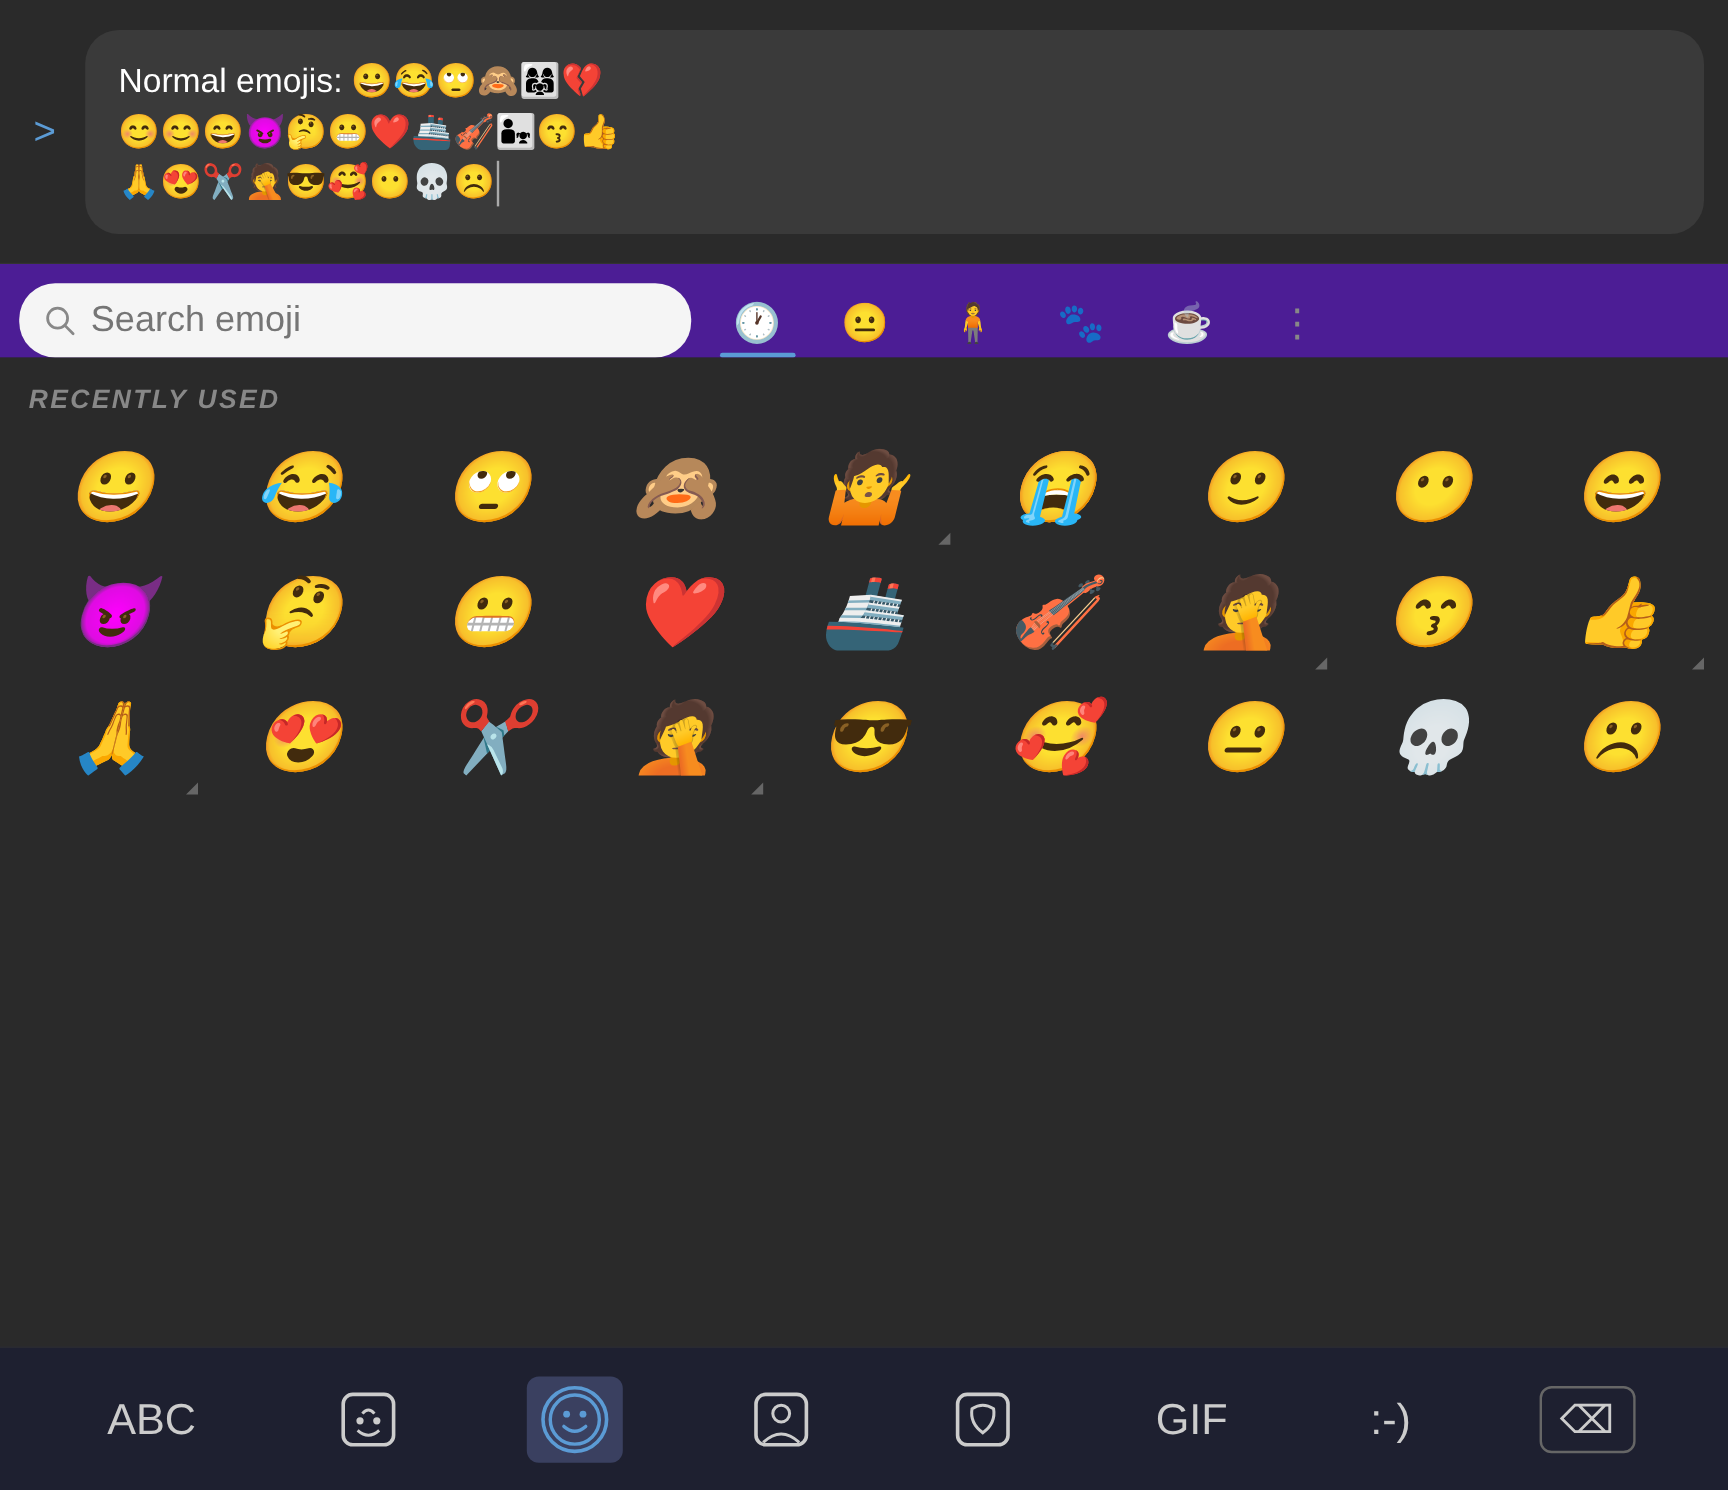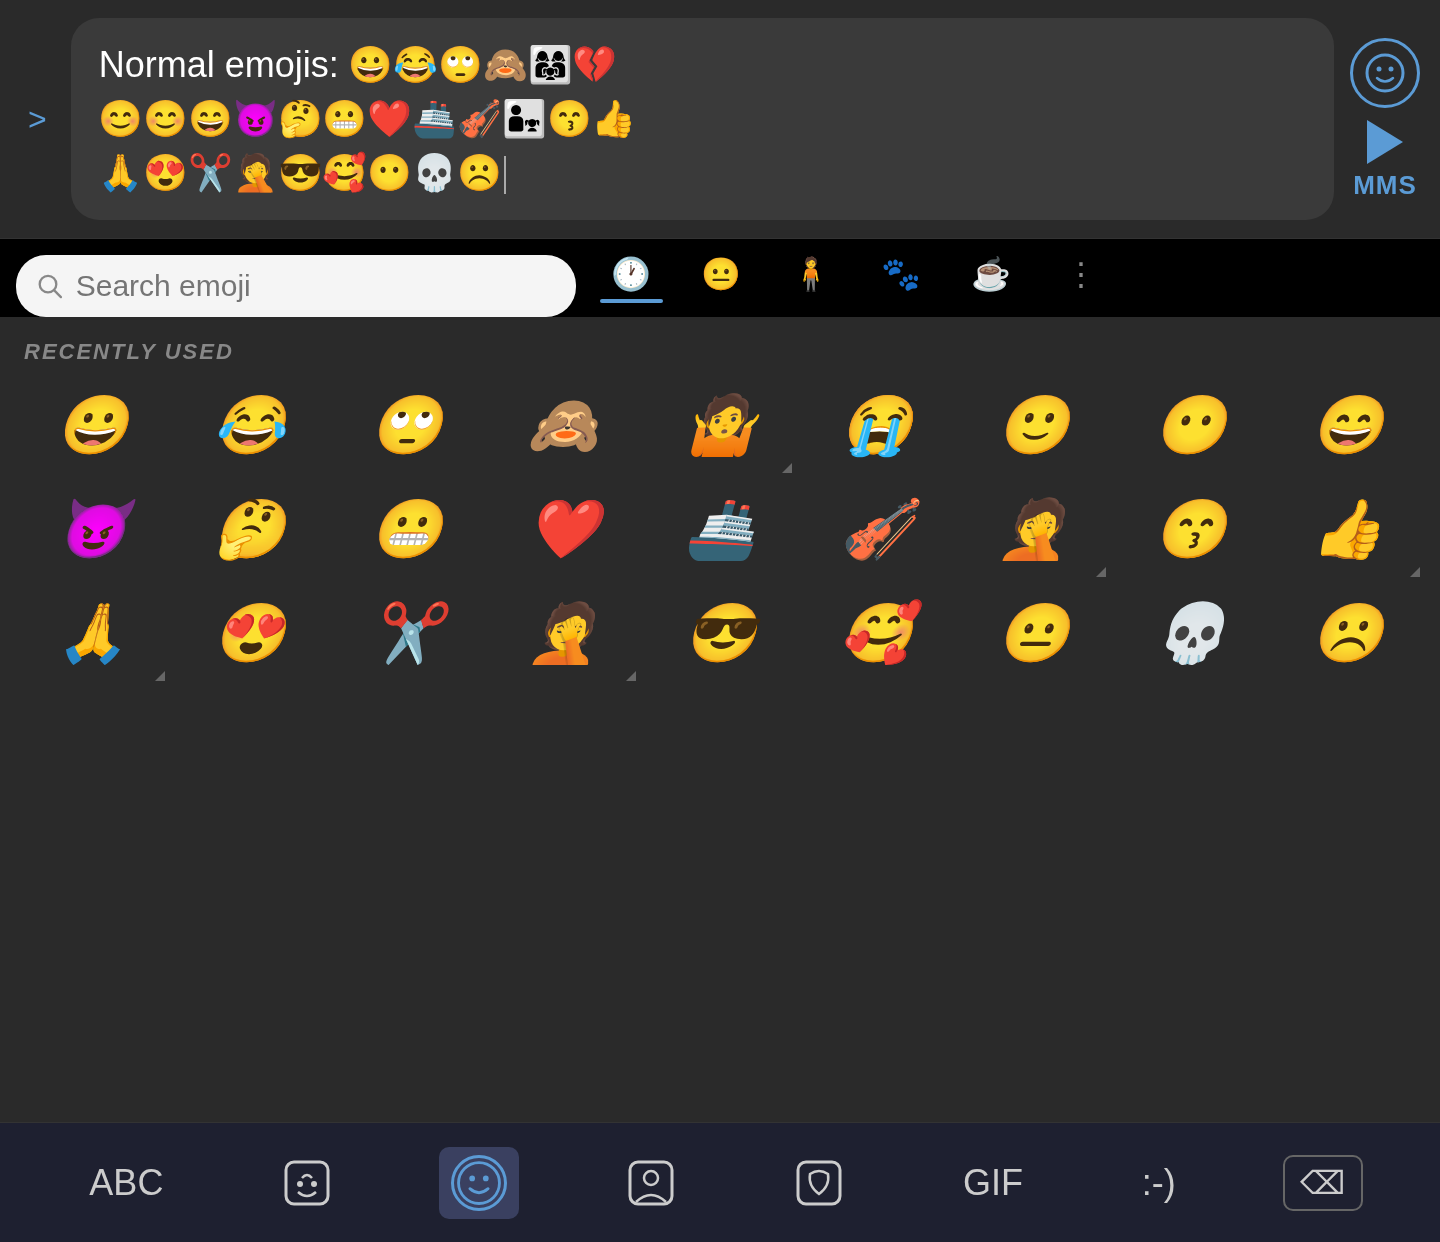--- a/index.html
+++ b/index.html
@@ -36,21 +36,21 @@
       padding: 20px 28px;
       font-size: 38px;
       line-height: 1.5;
       color: #ffffff;
       min-height: 170px;
       display: flex;
       align-items: center;
       flex-wrap: wrap;
     }
     .message-bubble .msg-text {
-      font-size: 36px;
+      font-size: 28px;
       font-weight: 500;
     }
     .cursor-line {
       display: inline-block;
       width: 2px;
       height: 38px;
       background: #aaa;
       vertical-align: middle;
       margin-left: 2px;
     }
@@ -100,24 +100,24 @@
     .emoji-picker {
       background: #2a2a2a;
       flex: 1;
       display: flex;
       flex-direction: column;
     }
 
     
     .search-tabs-row {
       display: flex;
-      align-items: flex-start;
+      align-items: flex-end;
       padding: 16px 16px 0 16px;
       gap: 0;
-      background: #000000;
+      background: #4c1d95;
     }
     .search-box {
       background: #f5f5f5;
       border-radius: 30px;
       display: flex;
       align-items: center;
       padding: 14px 20px;
       gap: 12px;
       width: 560px;
       flex-shrink: 0;
@@ -273,34 +273,20 @@
       color: #ccc;
     }
   </style>
 </head>
 <body>
 
 <div class="message-area">
   <div class="expand-btn">&gt;</div>
   <div class="message-bubble">
     <span class="msg-text">Normal emojis: 😀😂🙄🙈👩‍👩‍👧💔<br>😊😊😄😈🤔😬❤️🚢🎻👨‍👧😙👍<br>🙏😍✂️🤦😎🥰😶💀☹️<span class="cursor-line"></span></span>
-  </div>
-  <div class="message-actions">
-    <div class="emoji-face-btn">
-      <svg viewBox="0 0 44 44" fill="none" xmlns="http://www.w3.org/2000/svg">
-        <circle cx="22" cy="22" r="18" stroke="#5b9bd5" stroke-width="3"></circle>
-        <circle cx="16" cy="18" r="2.5" fill="#5b9bd5"></circle>
-        <circle cx="28" cy="18" r="2.5" fill="#5b9bd5"></circle>
-        <path d="M14 27 Q22 34 30 27" stroke="#5b9bd5" stroke-width="2.5" fill="none" stroke-linecap="round"></path>
-      </svg>
-    </div>
-    <div class="mms-btn">
-      <div class="mms-triangle"></div>
-      <span class="mms-label">MMS</span>
-    </div>
   </div>
 </div>
 
 <div class="emoji-picker">
 
   <div class="search-tabs-row">
     <div class="search-box">
       <svg class="search-icon-svg" viewBox="0 0 30 30" fill="none">
         <circle cx="13" cy="13" r="9" stroke="#888" stroke-width="2.5"></circle>
         <line x1="19.5" y1="19.5" x2="27" y2="27" stroke="#888" stroke-width="2.5" stroke-linecap="round"></line>

